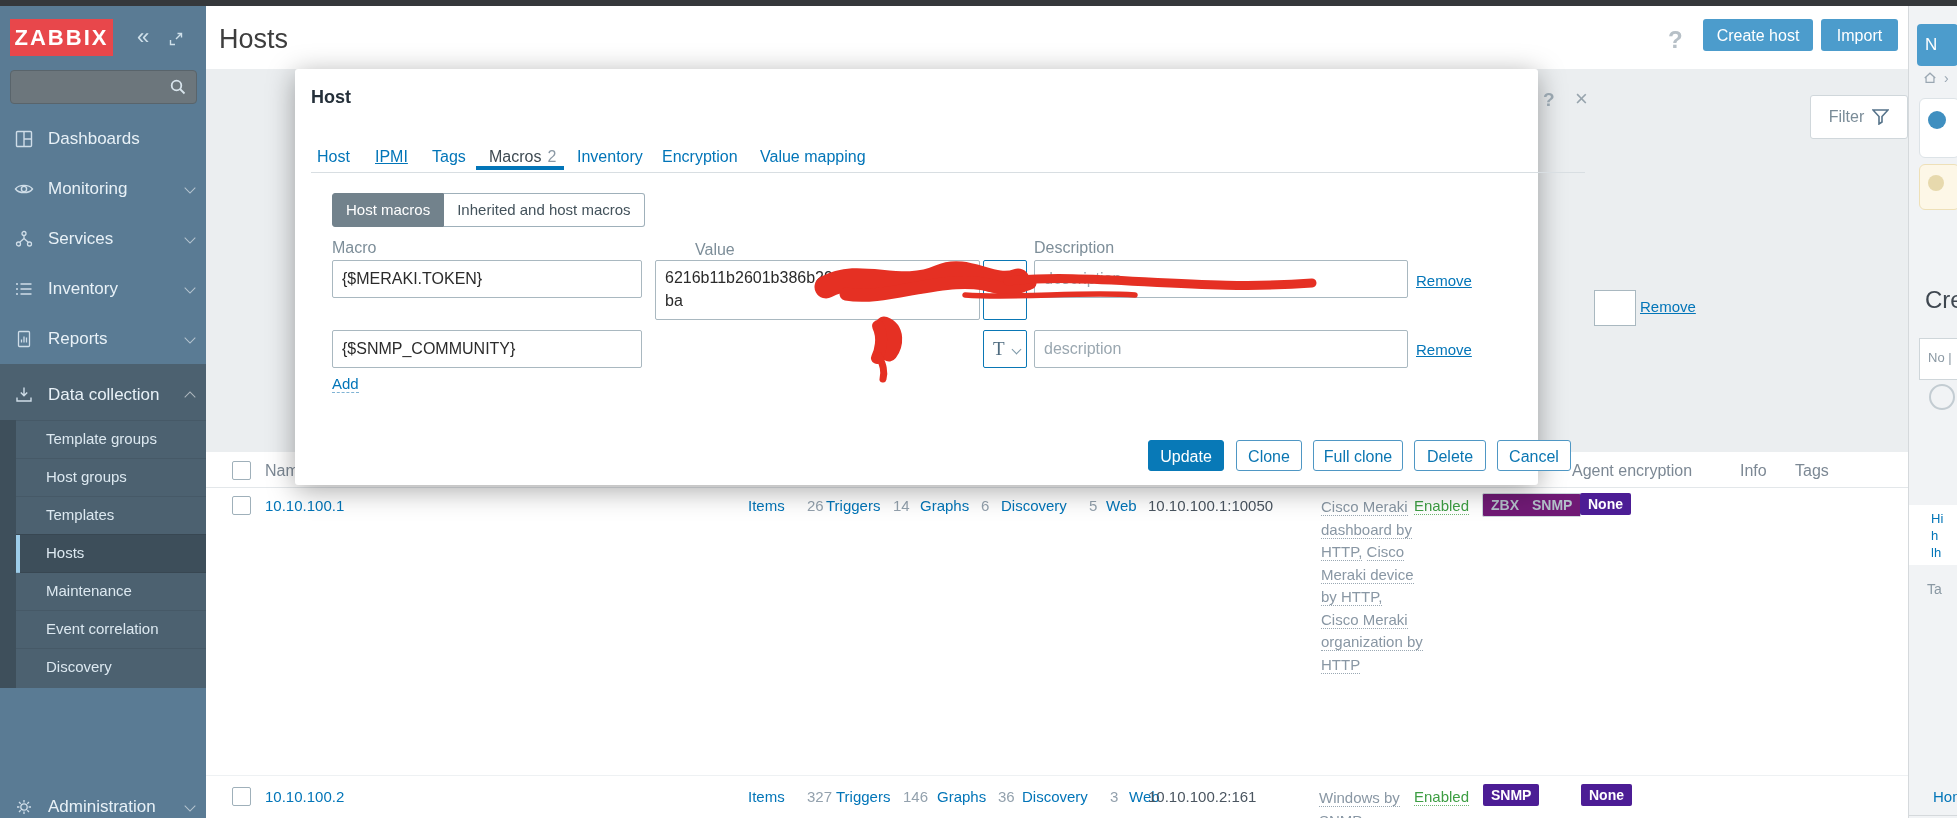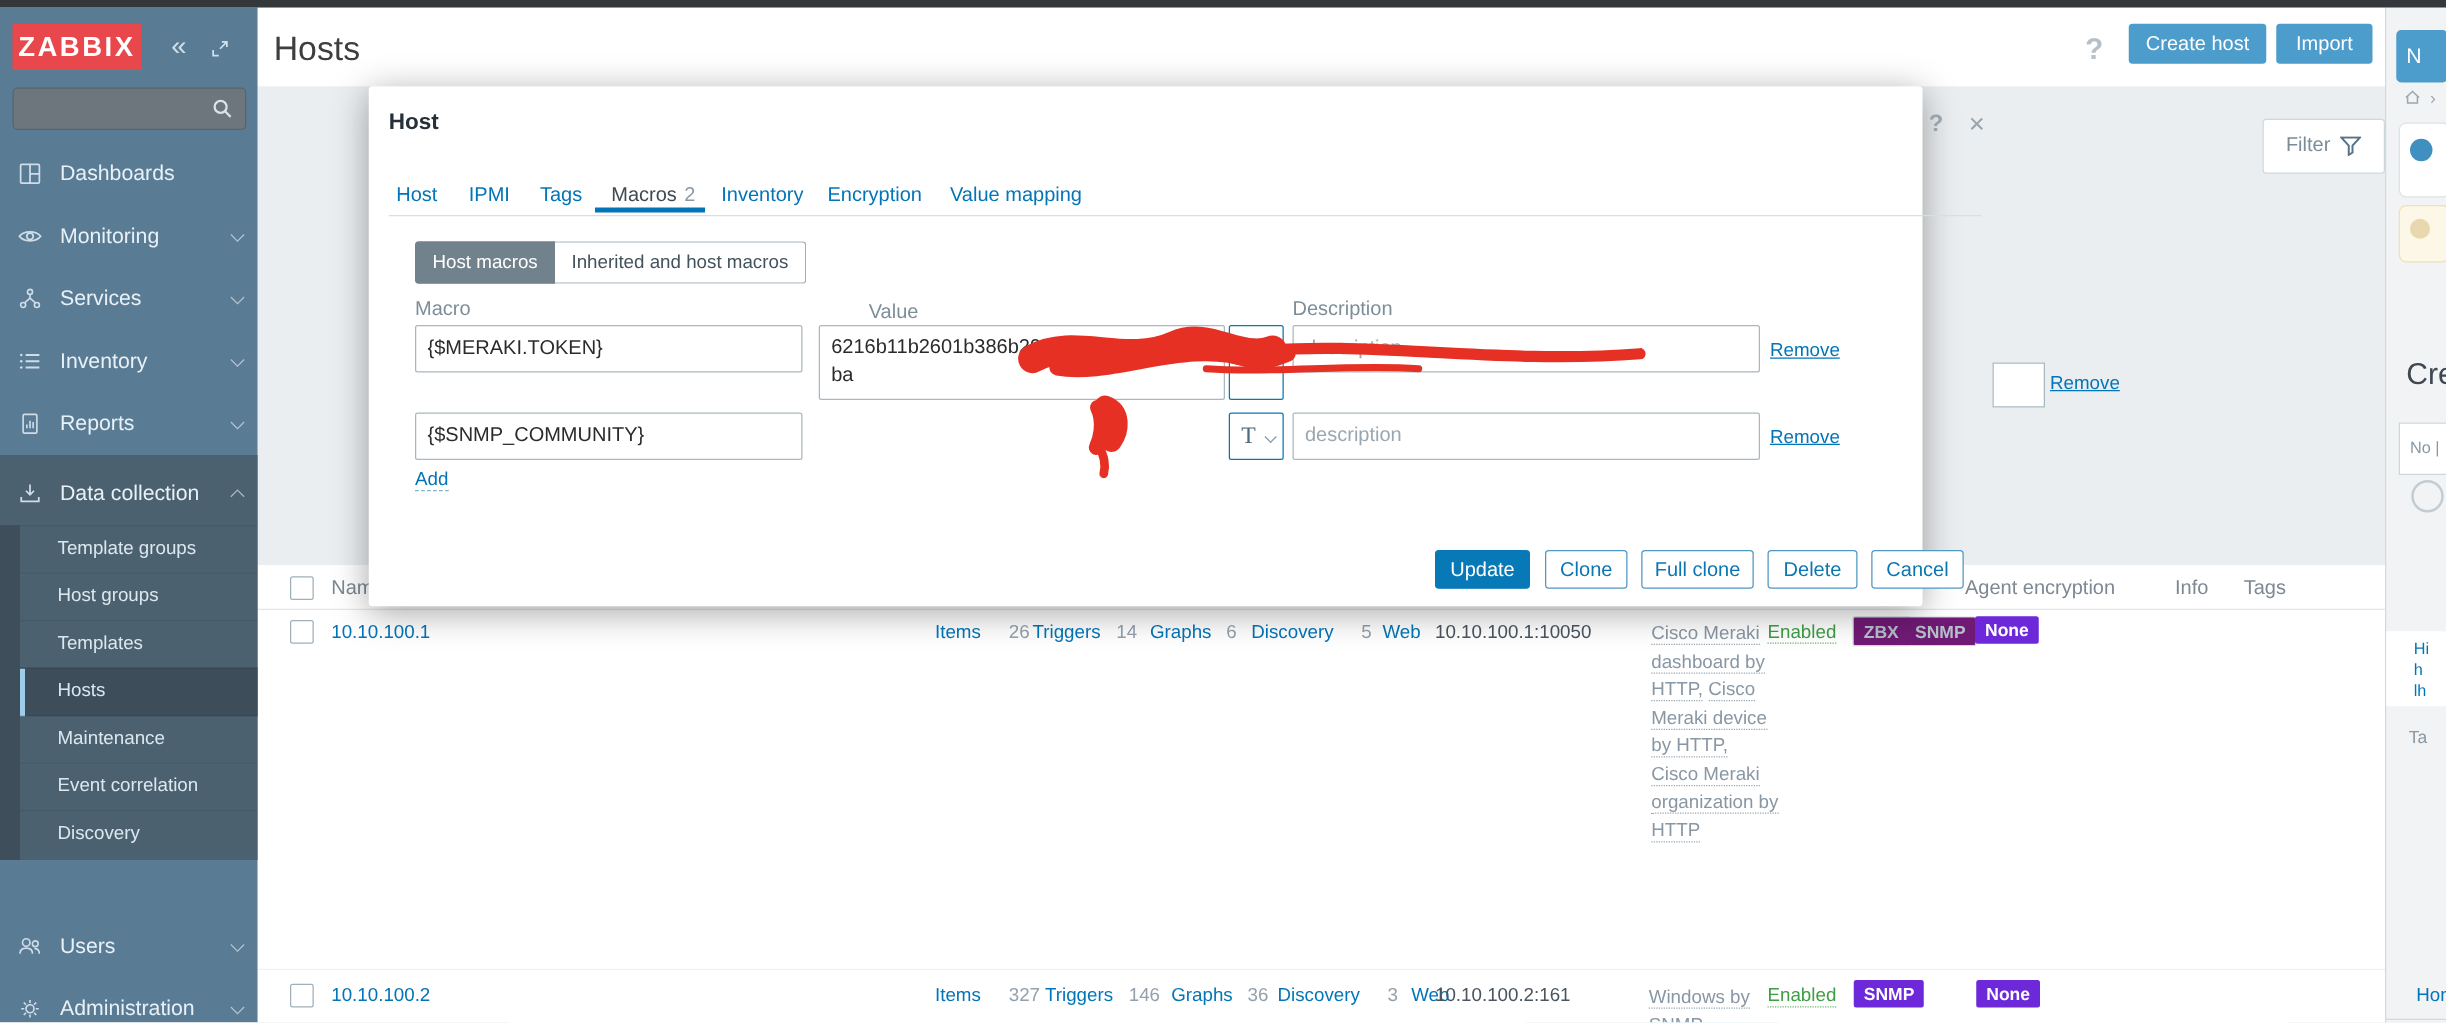--- a/index.html
+++ b/index.html
@@ -56,21 +56,21 @@
   .row-line{left:206px;top:775px;width:1702px;height:1px;background:#eef1f3;z-index:2;}
   .th-text{color:#7c8894;font-size:16px;z-index:2;}
   .cb{width:17px;height:17px;background:#fff;border:1px solid #9fb0ba;border-radius:2px;z-index:2;cursor:pointer;}
   .lnk{color:#0275b8;font-size:15px;cursor:pointer;z-index:2;white-space:nowrap;}
   .cnt{color:#93a1ad;font-size:15px;z-index:2;}
   .plain-cell{color:#4a5560;font-size:15px;z-index:2;white-space:nowrap;}
   .tpl-col{width:102px;line-height:22.5px;font-size:15px;z-index:2;}
   .tpl-lnk{color:#8997a4;border-bottom:1px dotted #9aa8b3;cursor:pointer;}
   .status-enabled{color:#3d9e43;font-size:15px;border-bottom:1px dotted #6fb573;cursor:pointer;z-index:2;}
   .badge{display:inline-block;font-size:14px;font-weight:bold;padding:3px 8px;border-radius:2px;z-index:2;}
-  .badge-green{background:#6d28d9;color:#fff;}
+  .badge-green{background:#4c1d95;color:#fff;}
   .badge-dis{background:#701a75;color:#b3c1c9;border:1px solid #cdd7dc;font-weight:bold;}
 
   
   .modal{left:295px;top:69px;width:1243px;height:416px;background:#fff;border-radius:3px;z-index:40;
          box-shadow:0 5px 28px rgba(0,0,0,.35);}
   .modal-title{left:16px;top:18px;font-size:18px;font-weight:bold;color:#25303a;}
   .modal-help{left:1248px;top:20px;color:#97a4ad;font-size:19px;font-weight:bold;cursor:pointer;}
   .modal-close{left:1280px;top:17px;color:#97a4ad;font-size:22px;cursor:pointer;}
   .tab{font-size:16px;color:#0275b8;cursor:pointer;white-space:nowrap;}
   .tab.active{color:#3e4a52;cursor:default;}
@@ -221,30 +221,20 @@
       </div>
       <div class="abs sub-item" style="top:246px;">
         <span class="si-label">Event correlation</span>
       </div>
       <div class="abs sub-item" style="top:284px;">
         <span class="si-label">Discovery</span>
       </div>
     </div>
 
 
-    <div class="abs menu-item" style="top:726px;">
-      <svg class="mi-icon icon" width="20" height="20" viewBox="0 0 20 20">
-        <circle cx="7" cy="7" r="3" fill="none" stroke="#cfdde8" stroke-width="1.3"></circle>
-        <path d="M2 16c0-3 2.2-4.5 5-4.5s5 1.5 5 4.5" fill="none" stroke="#cfdde8" stroke-width="1.3"></path>
-        <circle cx="14.2" cy="8" r="2.3" fill="none" stroke="#cfdde8" stroke-width="1.3"></circle>
-        <path d="M13.5 11.7c2.6.2 4 1.8 4 4.3" fill="none" stroke="#cfdde8" stroke-width="1.3"></path>
-      </svg>
-      <span class="mi-label">Users</span>
-      <span class="chev chev-down" style="left:186px;top:20px;"></span>
-    </div>
 
     <div class="abs menu-item" style="top:776px;">
       <svg class="mi-icon icon" width="20" height="20" viewBox="0 0 20 20">
         <circle cx="10" cy="10" r="3.2" fill="none" stroke="#cfdde8" stroke-width="1.3"></circle>
         <path d="M10 3v2.4M10 14.6V17M3 10h2.4M14.6 10H17M5 5l1.7 1.7M13.3 13.3 15 15M15 5l-1.7 1.7M6.7 13.3 5 15" stroke="#cfdde8" stroke-width="1.3"></path>
       </svg>
       <span class="mi-label">Administration</span>
       <span class="chev chev-down" style="left:186px;top:20px;"></span>
     </div>
   </div>
@@ -318,21 +308,21 @@
   <span class="abs status-enabled" style="left:1414px;top:788px;">Enabled</span>
   <span class="abs badge badge-green" style="left:1483px;top:784px;">SNMP</span>
   <span class="abs badge badge-green" style="left:1581px;top:784px;">None</span>
 
   <div class="abs modal">
     <div class="abs modal-title">Host</div>
     <span class="abs modal-help">?</span>
     <span class="abs modal-close">×</span>
 
     <span class="abs tab" style="left:22px;top:79px;">Host</span>
-    <span class="abs tab" style="left:80px;top:79px;">IPMI</span>
+    <span class="abs tab" style="left:80px;top:79px;text-decoration:underline;">IPMI</span>
     <span class="abs tab" style="left:137px;top:79px;">Tags</span>
     <span class="abs tab active" style="left:194px;top:79px;">
       <span>Macros</span><span class="tab-count">2</span>
     </span>
     <span class="abs tab" style="left:282px;top:79px;">Inventory</span>
     <span class="abs tab" style="left:367px;top:79px;">Encryption</span>
     <span class="abs tab" style="left:465px;top:79px;">Value mapping</span>
     <div class="abs tab-underline"></div>
     <div class="abs modal-divider"></div>
 

